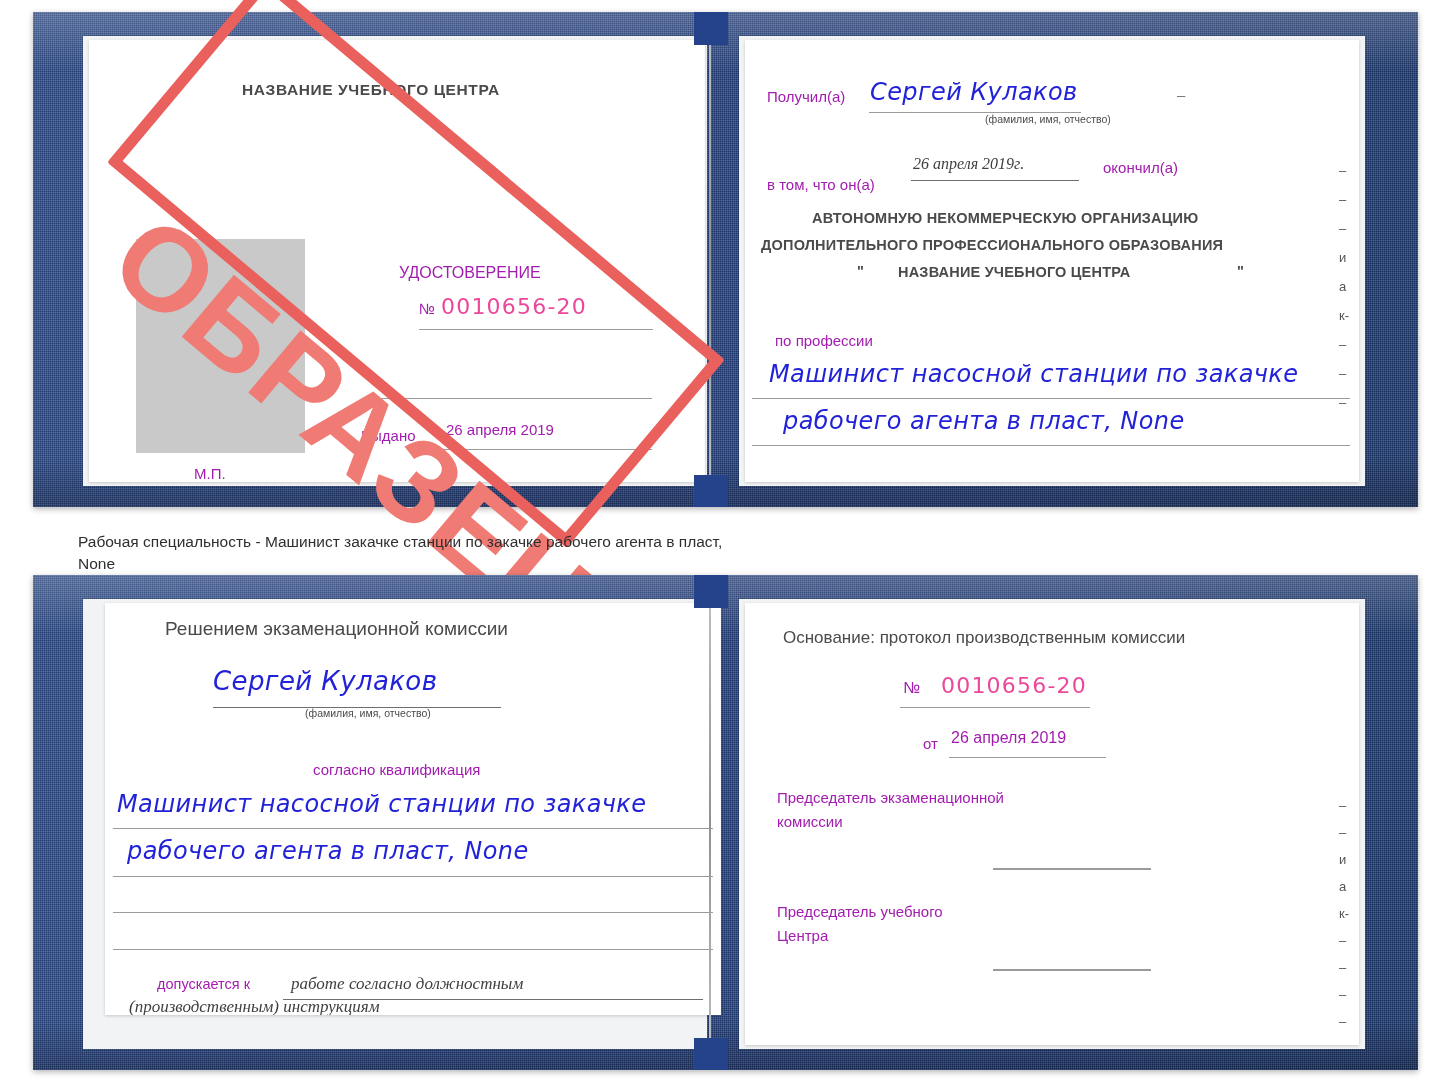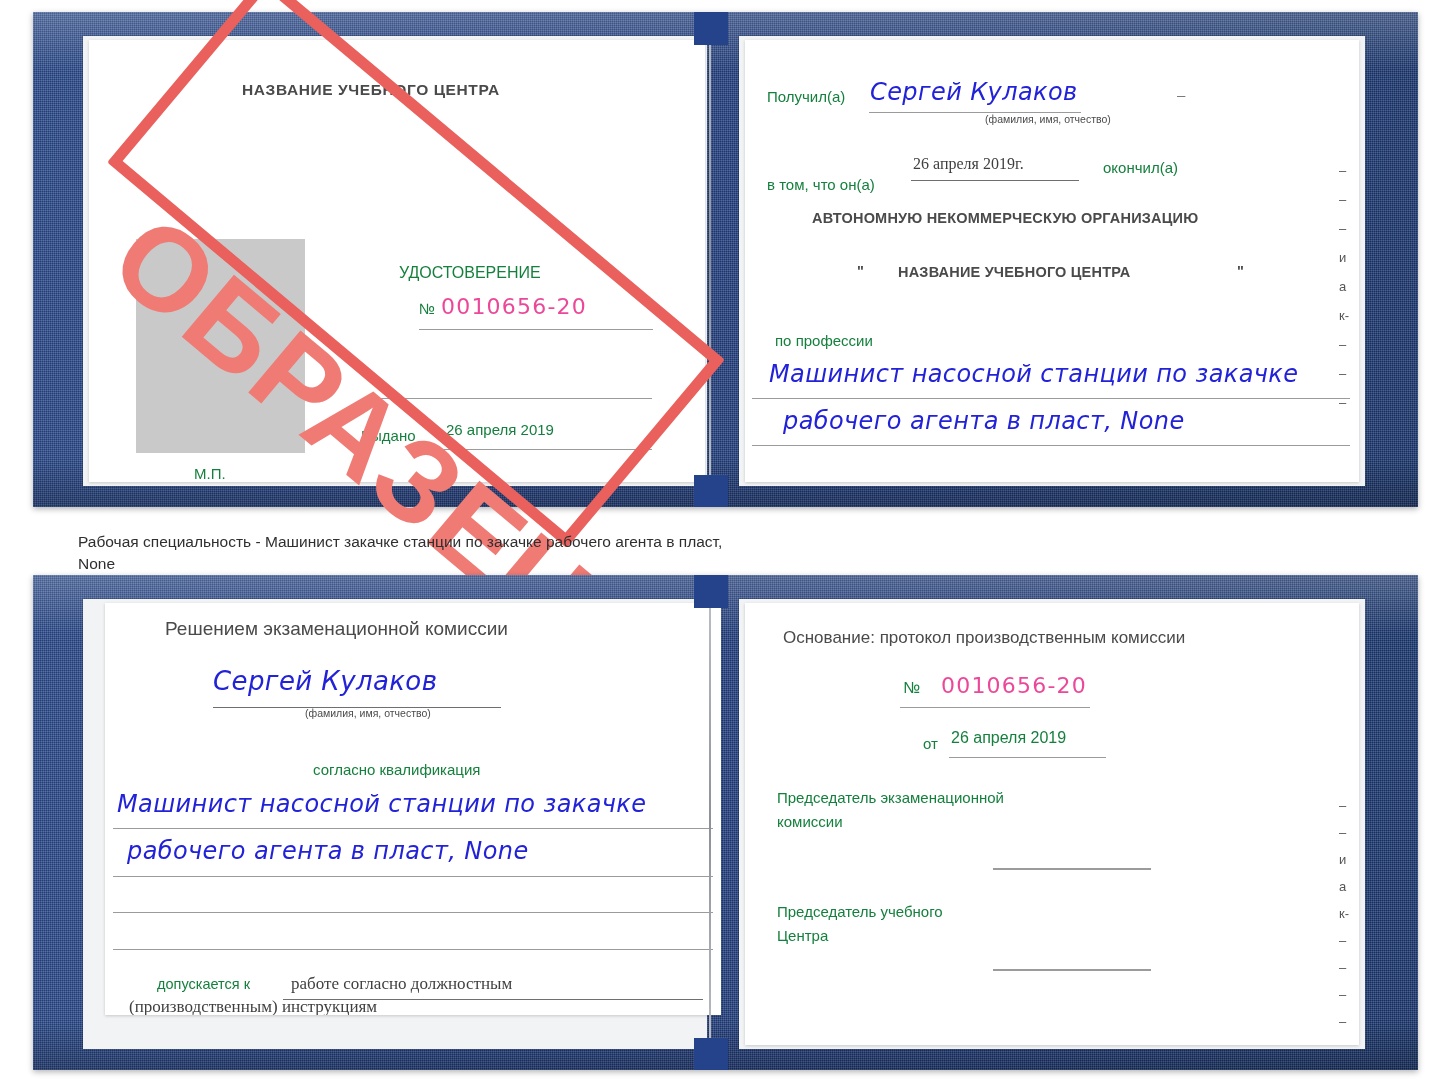--- a/index.html
+++ b/index.html
@@ -35,32 +35,32 @@
     box-shadow:0 1px 3px rgba(0,0,0,.18);
   }
 
   
   .spine{position:absolute;width:2px;background:linear-gradient(180deg,#b9bcc0,#8d9196,#b9bcc0);}
   .spine-tab{position:absolute;background:#24438a;}
 
   
   .t{position:absolute;white-space:nowrap;}
   .hdr{font-size:15.5px;font-weight:bold;letter-spacing:.6px;color:#4a4a4a;}
-  .lbl{font-size:15px;color:#15803d;}
+  .lbl{font-size:15px;color:#a21caf;}
   .lbl-sm{font-size:10.5px;color:#4b4b4b;}
   .org{font-size:14.5px;font-weight:bold;letter-spacing:.2px;color:#4a4a4a;}
   .hand{
     font-family:"DejaVu Sans",sans-serif;
     color:#2222d8;font-size:24px;font-style:italic;letter-spacing:.4px;
   }
   .hand-num{
     font-family:"DejaVu Sans",sans-serif;
     color:#ec4899;font-size:22px;letter-spacing:1.2px;
   }
-  .ser{font-family:"Liberation Serif","DejaVu Serif",serif;font-size:16px;color:#3f3f3f;}
+  .ser{font-family:"Liberation Serif","DejaVu Serif",serif;font-style:italic;font-size:16px;color:#3f3f3f;}
   .rule{position:absolute;height:1px;background:#9b9b9b;}
   .rule.dark{background:#6f6f6f;}
 
   .photo-box{position:absolute;background:#c9c9c9;}
 
   
   .edge-frag{position:absolute;font-size:13px;color:#555;line-height:1;}
 
   
   .stamp{
@@ -128,20 +128,21 @@
     <div class="rule" style="left:124px;top:72px;width:212px;"></div>
     <div class="t lbl-sm" style="left:240px;top:73px;">(фамилия, имя, отчество)</div>
     <div class="t lbl" style="left:432px;top:46px;color:#7a7a7a;">–</div>
 
     <div class="t lbl" style="left:22px;top:136px;">в том, что он(а)</div>
     <div class="t ser" style="left:168px;top:115px;">26 апреля 2019г.</div>
     <div class="rule dark" style="left:166px;top:140px;width:168px;"></div>
     <div class="t lbl" style="left:358px;top:119px;">окончил(а)</div>
 
     <div class="t org" style="left:67px;top:170px;">АВТОНОМНУЮ НЕКОММЕРЧЕСКУЮ ОРГАНИЗАЦИЮ</div>
+    <div class="t org" style="left:16px;top:197px;">ДОПОЛНИТЕЛЬНОГО ПРОФЕССИОНАЛЬНОГО ОБРАЗОВАНИЯ</div>
     <div class="t org" style="left:112px;top:223px;">"</div>
     <div class="t org" style="left:153px;top:224px;">НАЗВАНИЕ УЧЕБНОГО ЦЕНТРА</div>
     <div class="t org" style="left:492px;top:223px;">"</div>
 
     <div class="t lbl" style="left:30px;top:292px;">по профессии</div>
 
     <div class="t hand" style="left:24px;top:320px;">Машинист насосной станции по закачке</div>
     <div class="rule" style="left:7px;top:358px;width:598px;"></div>
 
     <div class="t hand" style="left:38px;top:367px;">рабочего агента в пласт, None</div>

